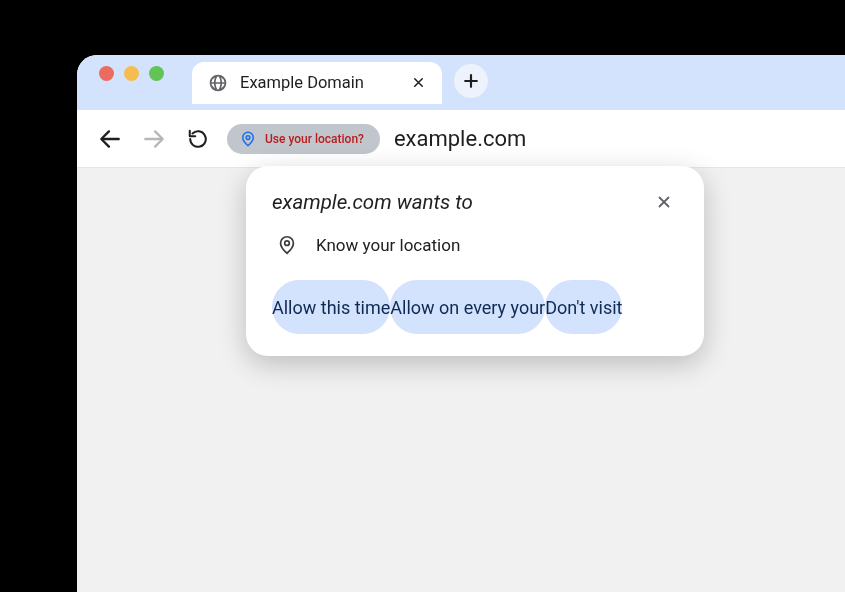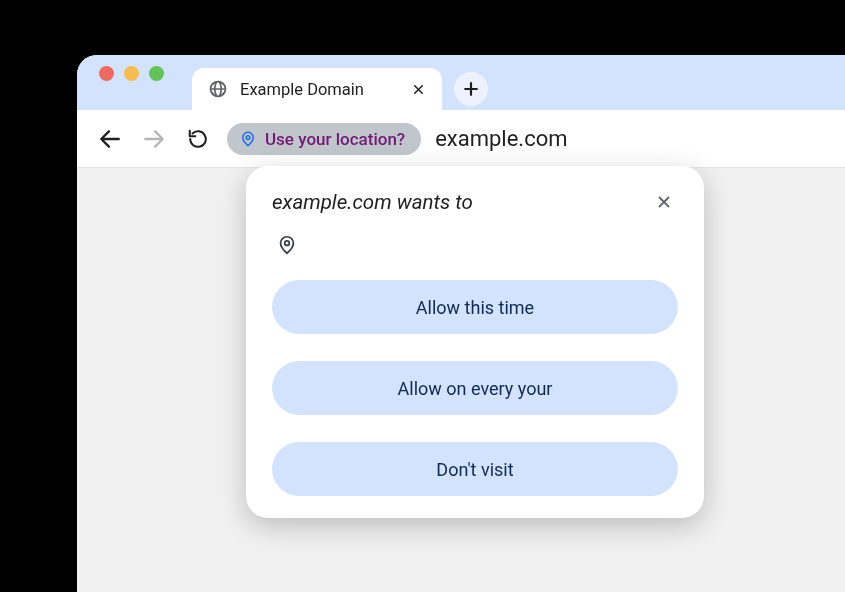--- a/index.html
+++ b/index.html
@@ -24,21 +24,21 @@
     display: flex;
     align-items: flex-end;
     padding-left: 22px;
   }
   .traffic-lights { display: flex; gap: 10px; align-items: center; height: 100%; padding-bottom: 18px; }
   .tl { width: 15px; height: 15px; border-radius: 50%; }
   .tl.red { background: #ed6a5e; }
   .tl.yellow { background: #f5bd4f; }
   .tl.green { background: #61c454; }
 
-  .tabstrip { display: flex; align-items: flex-end; margin-left: 28px; height: 100%; }
+  .tabstrip { display: flex; align-items: center; margin-left: 28px; height: 100%; }
   .tab {
     display: flex; align-items: center; gap: 12px;
     background: #fff;
     height: 42px;
     border-radius: 12px 12px 0 0;
     padding: 0 14px 0 16px;
     min-width: 250px;
     position: relative;
   }
   .tab .favicon { width: 20px; height: 20px; color:#616367; display:flex; align-items:center; justify-content:center; }
@@ -62,42 +62,42 @@
     display:flex; align-items:center; gap:10px; flex:0 0 auto;
   }
   .perm-chip {
     display:flex; align-items:center; gap:8px;
     background:#c1c6cc;
     border-radius: 22px;
     padding: 6px 16px 6px 12px;
     cursor:pointer;
   }
   .perm-chip .icon { width:18px; height:18px; color:#1a6ef0; display:flex; align-items:center; justify-content:center; }
-  .perm-chip .text { color:#701a75; font-size:17px; font-weight:500; }
+  .perm-chip .text { color:#b91c1c; font-size:12px; font-weight:500; }
   .url { font-size:22px; color:#1f1f1f; margin-left:4px; }
 
   .content { background:#f1f1f1; width:100%; height:600px; }
 
   .popover {
     position:absolute;
     left: 169px;
     top: 111px;
     width: 458px;
     background:#fff;
     border-radius: 22px;
     box-shadow: 0 8px 28px rgba(0,0,0,0.22);
     padding: 22px 26px 22px 26px;
   }
   .popover-header { display:flex; align-items:center; justify-content:space-between;font-style:italic; }
   .popover-title { font-size:20.5px; color:#1f1f1f; font-weight:400; }
   .popover-close { width:28px; height:28px; display:flex; align-items:center; justify-content:center; color:#5f6368; cursor:pointer; border-radius:50%; }
   .perm-row { display:flex; align-items:center; gap:18px; margin-top:18px; margin-bottom:24px; padding-left:4px; }
   .perm-row .icon { width:22px; height:22px; color:#3c4043; display:flex; align-items:center; justify-content:center; }
   .perm-row .label { font-size:17px; color:#202124; }
-  .btn-stack { display:flex; flex-direction:column; gap:27px; }
+  .btn-stack { display:flex; gap:0; }
   .pill-btn {
     background:#d3e2fd;
     border:none;
     border-radius: 999px;
     height: 54px;
     font-size:18px;
     color:#0f2a54;
     cursor:pointer;
   }
 
@@ -181,20 +181,21 @@
           </svg>
       </div>
     </div>
     <div class="perm-row">
       <span class="icon">
         <svg viewBox="0 0 24 24" width="22" height="22" fill="none" stroke="currentColor" stroke-width="1.9" stroke-linejoin="round">
             <path d="M12 21s-7-6.2-7-11a7 7 0 1 1 14 0c0 4.8-7 11-7 11z"></path>
             <circle cx="12" cy="10" r="2.5"></circle>
           </svg>
       </span>
+      <span class="label">Know your location</span>
     </div>
     <div class="btn-stack">
       <button class="pill-btn">Allow this time</button>
       <button class="pill-btn">Allow on every your</button>
       <button class="pill-btn">Don't visit</button>
     </div>
   </div>
 
 </div>
 

